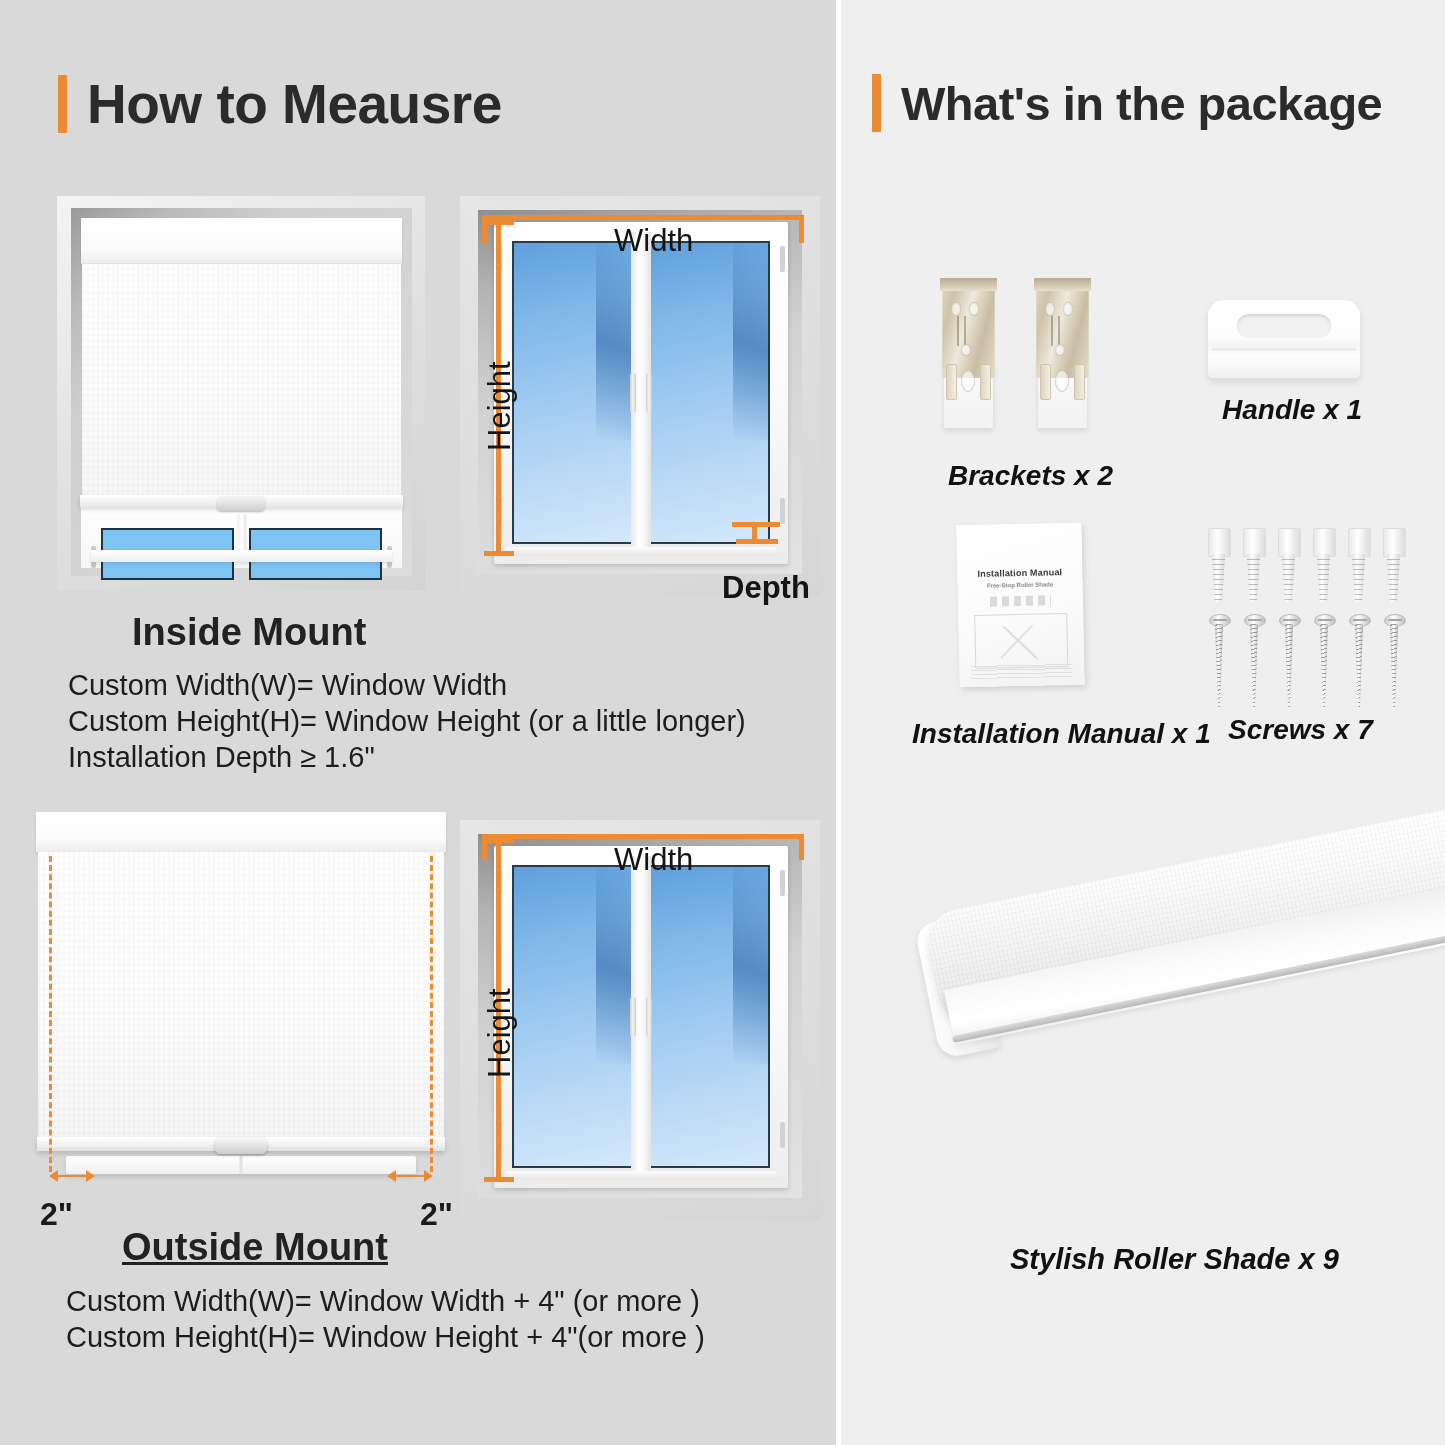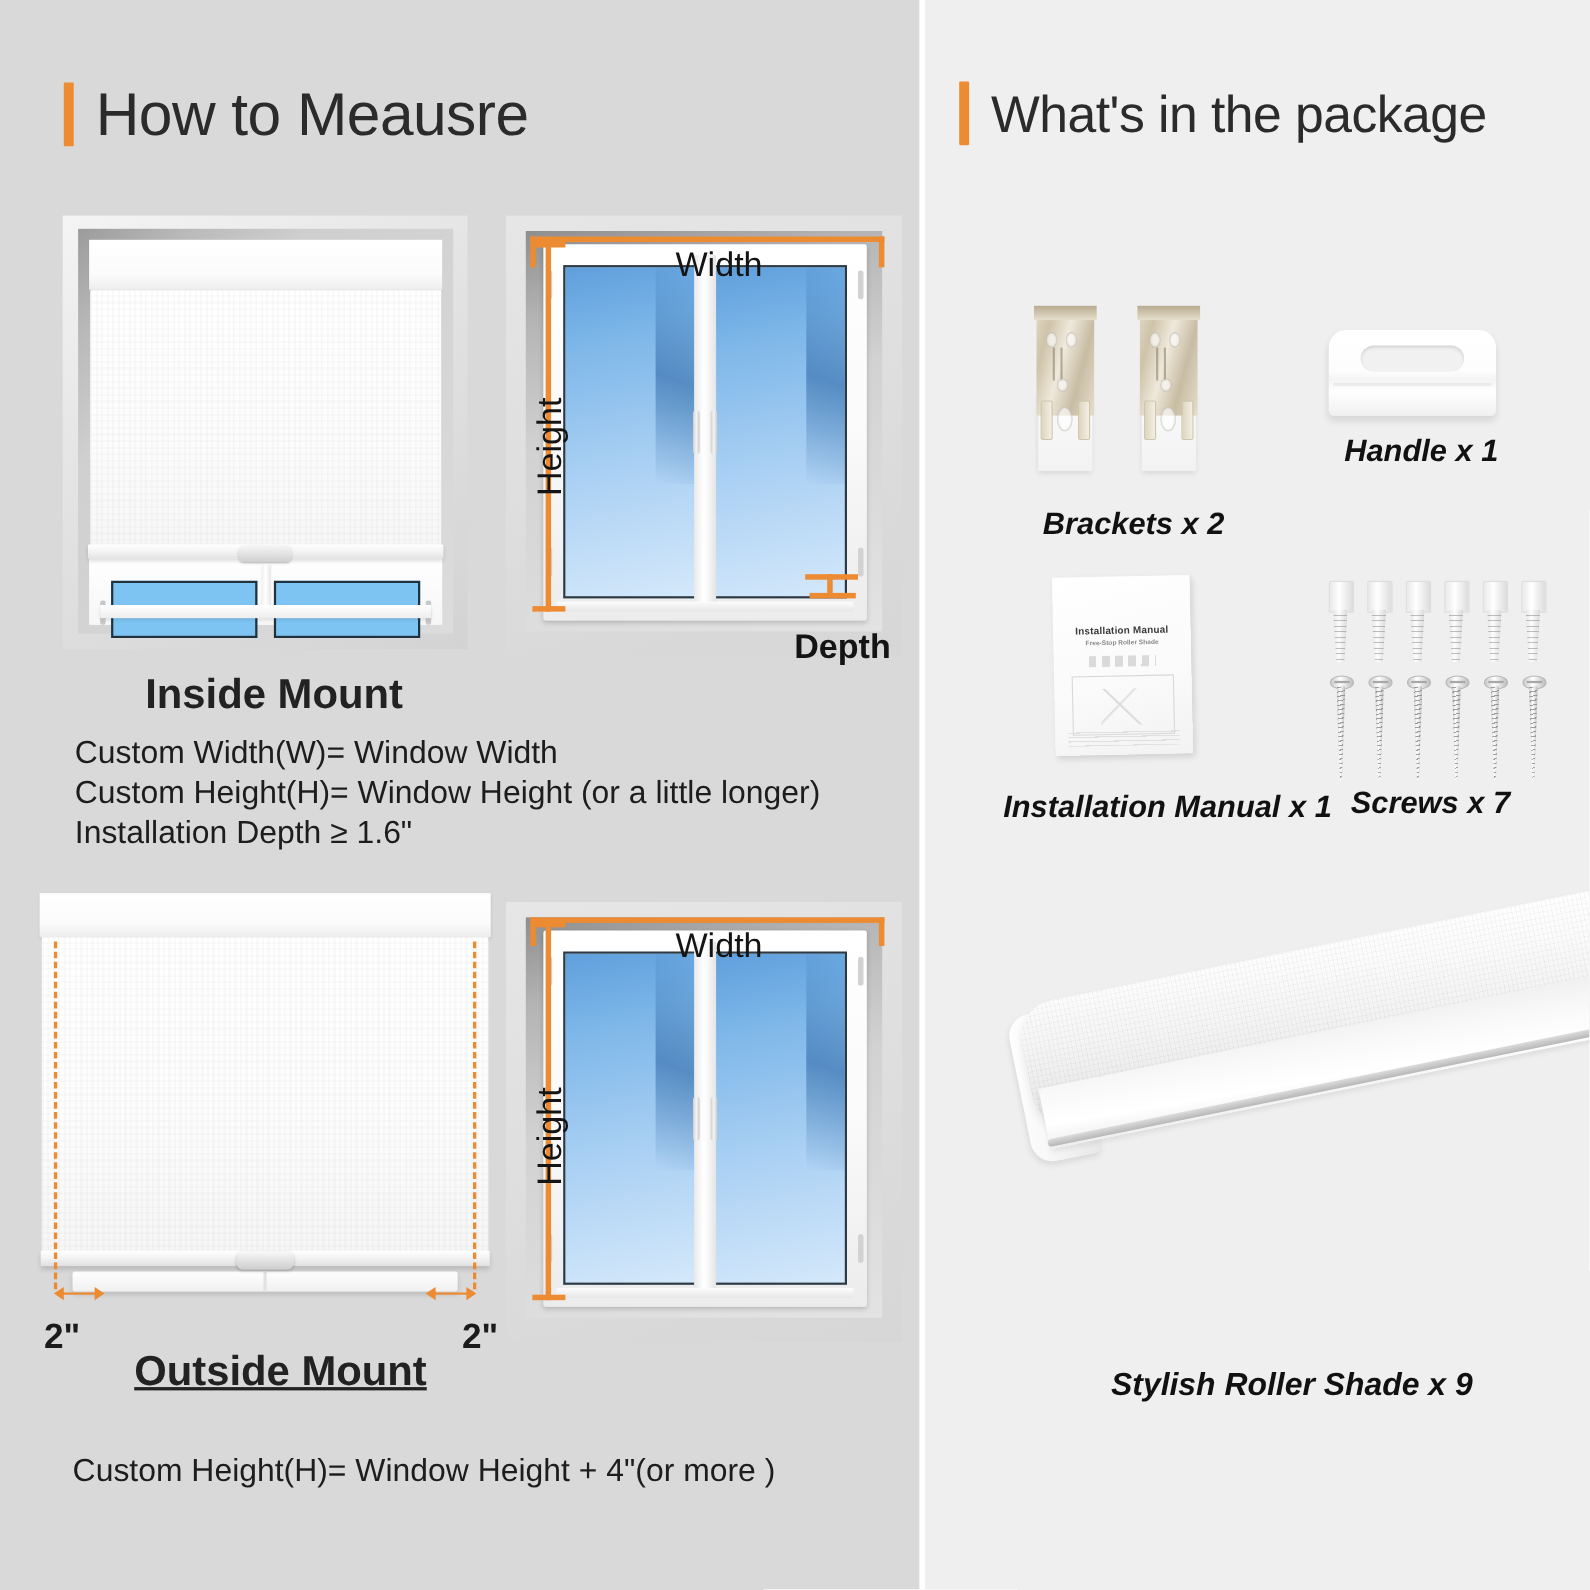--- a/index.html
+++ b/index.html
@@ -7,21 +7,21 @@
   .page{position:relative;width:1445px;height:1445px;overflow:hidden;background:#ffffff;}
 
   
   .panel-left{position:absolute;left:0;top:0;width:836px;height:1445px;background:#d9d9d9;}
   .panel-right{position:absolute;left:841px;top:0;width:604px;height:1445px;background:#f0eff0;}
   .panel-divider{position:absolute;left:836px;top:0;width:5px;height:1445px;background:#ffffff;}
 
   
   .heading{position:absolute;display:flex;align-items:center;gap:20px;}
   .heading .bar{width:9px;height:58px;background:#ed8b33;border-radius:1px;}
-  .heading .txt{font-size:55px;font-weight:normal;color:#2b2b2b;letter-spacing:-0.5px;white-space:nowrap;}
+  .heading .txt{font-size:55px;font-weight:bold;color:#2b2b2b;letter-spacing:-0.5px;white-space:nowrap;}
   #h-left{left:58px;top:72px;}
   #h-right{left:872px;top:74px;}
   #h-right .txt{font-size:47px;}
 
   
   .sect-title{position:absolute;font-size:38px;font-weight:bold;color:#222;white-space:nowrap;}
   .copy{position:absolute;font-size:29px;color:#1d1d1d;line-height:1.22;white-space:nowrap;}
 
   
   .im-wrap{position:absolute;left:57px;top:196px;width:368px;height:394px;}
@@ -308,20 +308,21 @@
       <div class="og og-v" style="left:339px;top:14px;height:26px;"></div>
       <div class="og og-v" style="left:36px;top:18px;height:344px;"></div>
       <div class="og og-h" style="left:24px;top:18px;width:30px;"></div>
       <div class="og og-h" style="left:24px;top:357px;width:30px;"></div>
 
       <div class="lbl" style="left:154px;top:22px;">Width</div>
       <div class="lbl-vert" style="left:22px;top:258px;">Height</div>
     </div>
 
     <div class="sect-title" style="left:122px;top:1226px;text-decoration:underline;">Outside Mount</div>
+    <div class="copy" style="left:66px;top:1284px;">Custom Width(W)= Window Width + 4" (or more )</div>
     <div class="copy" style="left:66px;top:1320px;">Custom Height(H)= Window Height + 4"(or more )</div>
   </div>
 
   <div class="panel-divider"></div>
 
   <div class="panel-right"></div>
 
   <div class="heading" id="h-right">
     <div class="bar"></div>
     <div class="txt">What's in the package</div>

